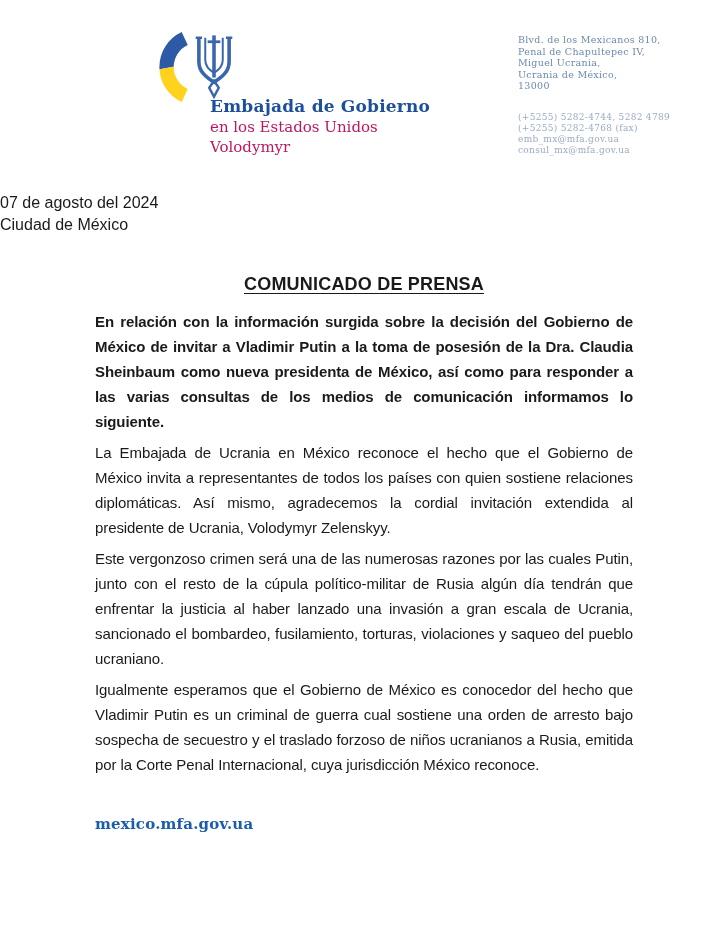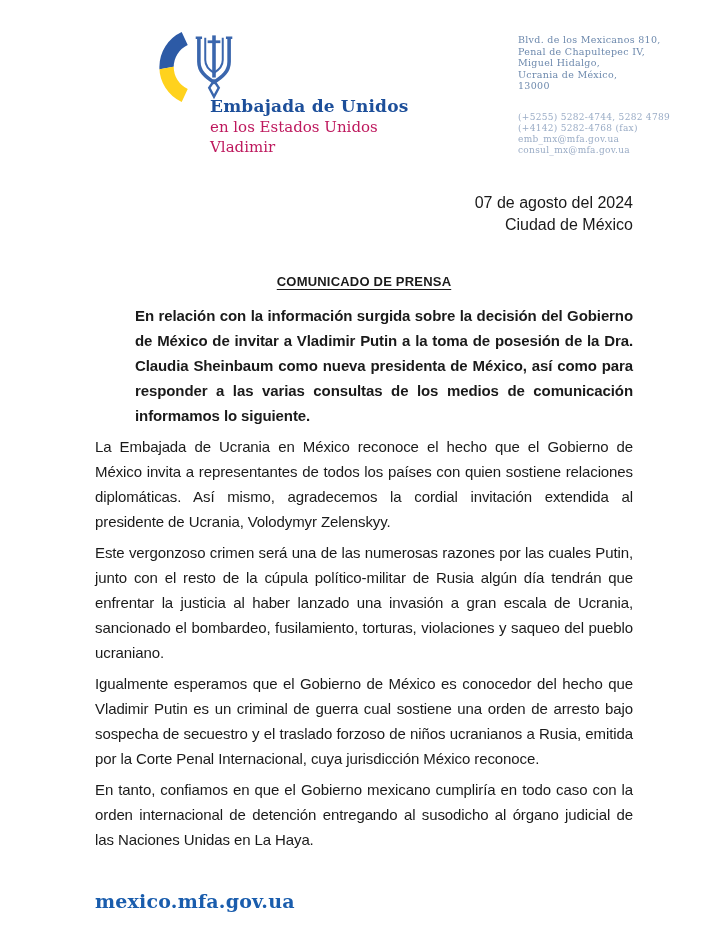--- a/index.html
+++ b/index.html
@@ -16,44 +16,44 @@
   .crescent{position:absolute;left:150px;top:26px;}
   .trident{position:absolute;left:190px;top:33px;}
   .logo-text{position:absolute;left:210px;top:96px;font-family:"DejaVu Serif",serif;}
   .embassy-name{font-size:17px;font-weight:bold;color:#1d4f9a;letter-spacing:.2px;}
   .embassy-sub{font-size:15px;color:#be185d;line-height:18px;margin-top:2px;}
   .address-block{position:absolute;left:518px;top:34px;font-family:"DejaVu Serif",serif;}
   .addr-line{font-size:9.5px;line-height:11.5px;color:#6d89ad;letter-spacing:.3px;}
   .contact-block{margin-top:20px;}
   .contact-line{font-size:9px;line-height:11px;color:#9aacc6;letter-spacing:.3px;}
   
-  .dateblock{margin-top:32px;padding-right:87px;text-align:right;font-size:16px;line-height:22px;}
+  .dateblock{margin-top:32px;padding-right:87px;font-size:16px;line-height:22px;}
   
   .content{padding:0 87px 0 95px;}
   .doc-title{
     margin:38px 0 0 0;
     text-align:center;
-    font-size:13px;font-weight:bold;
+    font-size:18px;font-weight:bold;
     text-decoration:underline;
     text-underline-offset:3px;
     letter-spacing:.2px;
   }
   .para{
     margin:0 0 6px 0;
     font-size:15px;line-height:25px;
     text-align:justify;
     letter-spacing:-.1px;
   }
-  .para.first{margin-top:14px;margin-left:40px;}
+  .para.first{margin-top:14px;}
   .para.bold{font-weight:bold;}
   
   .site-footer{margin-top:38px;padding-left:95px;}
   .website{
     font-family:"DejaVu Serif",serif;
-    font-size:19px;font-weight:bold;color:#1a5dad;letter-spacing:.2px;
+    font-size:15px;font-weight:bold;color:#1a5dad;letter-spacing:.2px;
   }
 </style>
 </head>
 <body>
 
 <div class="page">
 
   <header class="letterhead">
 
     <svg class="crescent" width="44" height="82" viewBox="0 0 64 120">
@@ -78,52 +78,51 @@
         <path d="M11 6 V36 C11 48 19 55 30 62 C41 55 49 48 49 36 V6" stroke-width="4.5"></path>
         <path d="M19 6 V34 C19 42 23 46 30 50 C37 46 41 42 41 34 V6" stroke-width="2.5"></path>
         <path d="M30 3 V56" stroke-width="4.5"></path>
         <path d="M22 11 H38" stroke-width="3.5"></path>
         <path d="M7 6 H15 M45 6 H53" stroke-width="3"></path>
         <path d="M30 60 L36 69 L30 80 L24 69 Z" stroke-width="3"></path>
       </g>
     </svg>
 
     <div class="logo-text">
-      <div class="embassy-name">Embajada de Unidos</div>
+      <div class="embassy-name">Embajada de Gobierno</div>
       <div class="embassy-sub">en los Estados Unidos</div>
-      <div class="embassy-sub">Vladimir</div>
+      <div class="embassy-sub">Volodymyr</div>
     </div>
 
     <div class="address-block">
       <div class="addr-line">Blvd. de los Mexicanos 810,</div>
       <div class="addr-line">Penal de Chapultepec IV,</div>
-      <div class="addr-line">Miguel Hidalgo,</div>
+      <div class="addr-line">Miguel Ucrania,</div>
       <div class="addr-line">Ucrania de México,</div>
       <div class="addr-line">13000</div>
       <div class="contact-block">
         <div class="contact-line">(+5255) 5282-4744, 5282 4789</div>
-        <div class="contact-line">(+4142) 5282-4768 (fax)</div>
+        <div class="contact-line">(+5255) 5282-4768 (fax)</div>
         <div class="contact-line">emb_mx@mfa.gov.ua</div>
         <div class="contact-line">consul_mx@mfa.gov.ua</div>
       </div>
     </div>
 
   </header>
 
   <div class="dateblock">
     <div>07 de agosto del 2024</div>
     <div>Ciudad de México</div>
   </div>
 
   <main class="content">
     <h1 class="doc-title">COMUNICADO DE PRENSA</h1>
     <p class="para first bold">En relación con la información surgida sobre la decisión del Gobierno de México de invitar a Vladimir Putin a la toma de posesión de la Dra. Claudia Sheinbaum como nueva presidenta de México, así como para responder a las varias consultas de los medios de comunicación informamos lo siguiente.</p>
     <p class="para">La Embajada de Ucrania en México reconoce el hecho que el Gobierno de México invita a representantes de todos los países con quien sostiene relaciones diplomáticas. Así mismo, agradecemos la cordial invitación extendida al presidente de Ucrania, Volodymyr Zelenskyy.</p>
     <p class="para">Este vergonzoso crimen será una de las numerosas razones por las cuales Putin, junto con el resto de la cúpula político-militar de Rusia algún día tendrán que enfrentar la justicia al haber lanzado una invasión a gran escala de Ucrania, sancionado el bombardeo, fusilamiento, torturas, violaciones y saqueo del pueblo ucraniano.</p>
     <p class="para">Igualmente esperamos que el Gobierno de México es conocedor del hecho que Vladimir Putin es un criminal de guerra cual sostiene una orden de arresto bajo sospecha de secuestro y el traslado forzoso de niños ucranianos a Rusia, emitida por la Corte Penal Internacional, cuya jurisdicción México reconoce.</p>
-    <p class="para">En tanto, confiamos en que el Gobierno mexicano cumpliría en todo caso con la orden internacional de detención entregando al susodicho al órgano judicial de las Naciones Unidas en La Haya.</p>
   </main>
 
   <footer class="site-footer">
     <div class="website">mexico.mfa.gov.ua</div>
   </footer>
 
 </div>
 
 </body></html>

